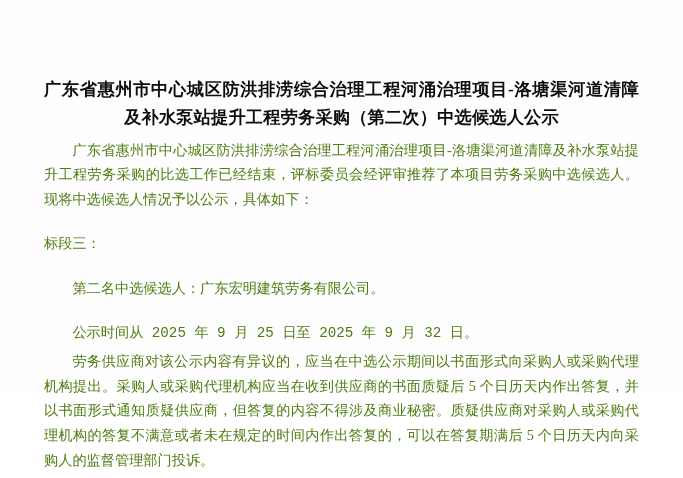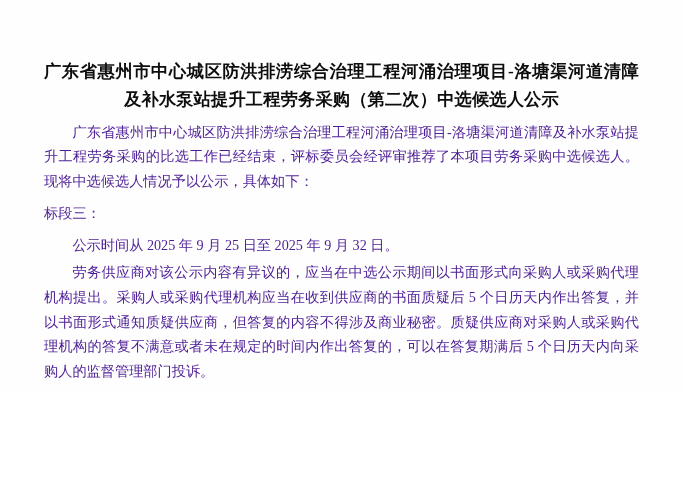--- a/index.html
+++ b/index.html
@@ -12,64 +12,66 @@
     background: #ffffff;
     font-family: "Liberation Serif", "DejaVu Serif", serif;
     color: #1a1a1a;
     overflow: hidden;
   }
   .page {
     position: relative;
     width: 683px;
     height: 391px;
     box-sizing: border-box;
-    padding: 58px 44px 0 44px;
+    padding: 76px 44px 0 44px;
     background: #fefefe;
   }
   .doc-title {
     font-size: 17.2px;
     font-weight: bold;
     line-height: 1.62;
     text-align: justify;
     text-align-last: center;
     letter-spacing: 0.2px;
     margin: 0 0 6px 0;
     color: #0d0d0d;
   }
   .para {
     font-size: 14.2px;
     line-height: 1.74;
     text-align: justify;
     text-justify: inter-ideograph;
     margin: 0 0 1px 0;
-    color: #4c1d95;
+    color: #4d7c0f;
   }
   .indent {
     text-indent: 2em;
   }
   .noindent {
     text-indent: 0;
   }
   .gap-top {
-    margin-top: 7px;
+    margin-top: 20px;
+    font-family: Liberation Mono, monospace;
   }
   .gap-small {
     margin-top: 3px;
   }
 </style>
 </head>
 <body>
 
 <div class="page">
 
   <h1 class="doc-title">广东省惠州市中心城区防洪排涝综合治理工程河涌治理项目-洛塘渠河道清障及补水泵站提升工程劳务采购（第二次）中选候选人公示</h1>
 
   <p class="para indent">广东省惠州市中心城区防洪排涝综合治理工程河涌治理项目-洛塘渠河道清障及补水泵站提升工程劳务采购的比选工作已经结束，评标委员会经评审推荐了本项目劳务采购中选候选人。现将中选候选人情况予以公示，具体如下：</p>
 
   <p class="para noindent gap-top">标段三：</p>
 
 
+  <p class="para indent gap-top">第二名中选候选人：广东宏明建筑劳务有限公司。</p>
 
   <p class="para indent gap-top">公示时间从 2025 年 9 月 25 日至 2025 年 9 月 32 日。</p>
 
   <p class="para indent gap-small">劳务供应商对该公示内容有异议的，应当在中选公示期间以书面形式向采购人或采购代理机构提出。采购人或采购代理机构应当在收到供应商的书面质疑后 5 个日历天内作出答复，并以书面形式通知质疑供应商，但答复的内容不得涉及商业秘密。质疑供应商对采购人或采购代理机构的答复不满意或者未在规定的时间内作出答复的，可以在答复期满后 5 个日历天内向采购人的监督管理部门投诉。</p>
 
 </div>
 
 </body></html>

